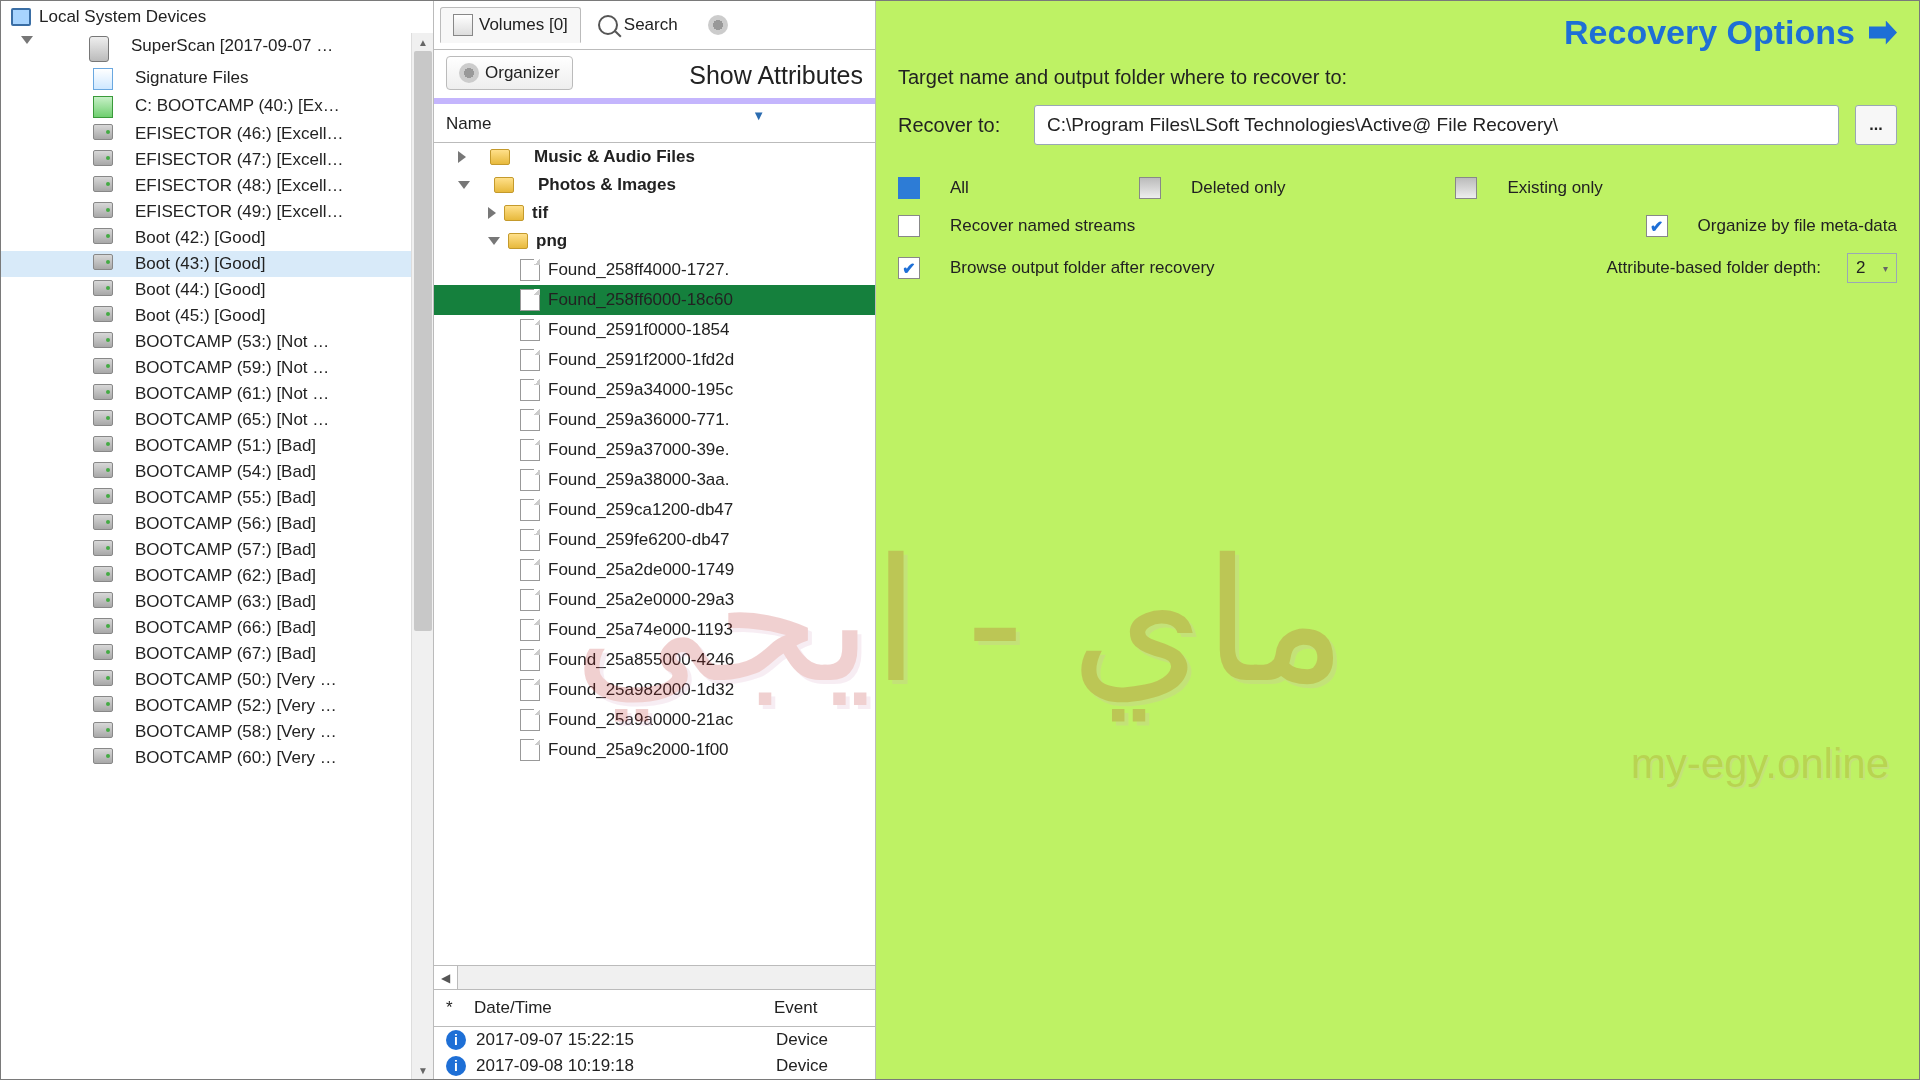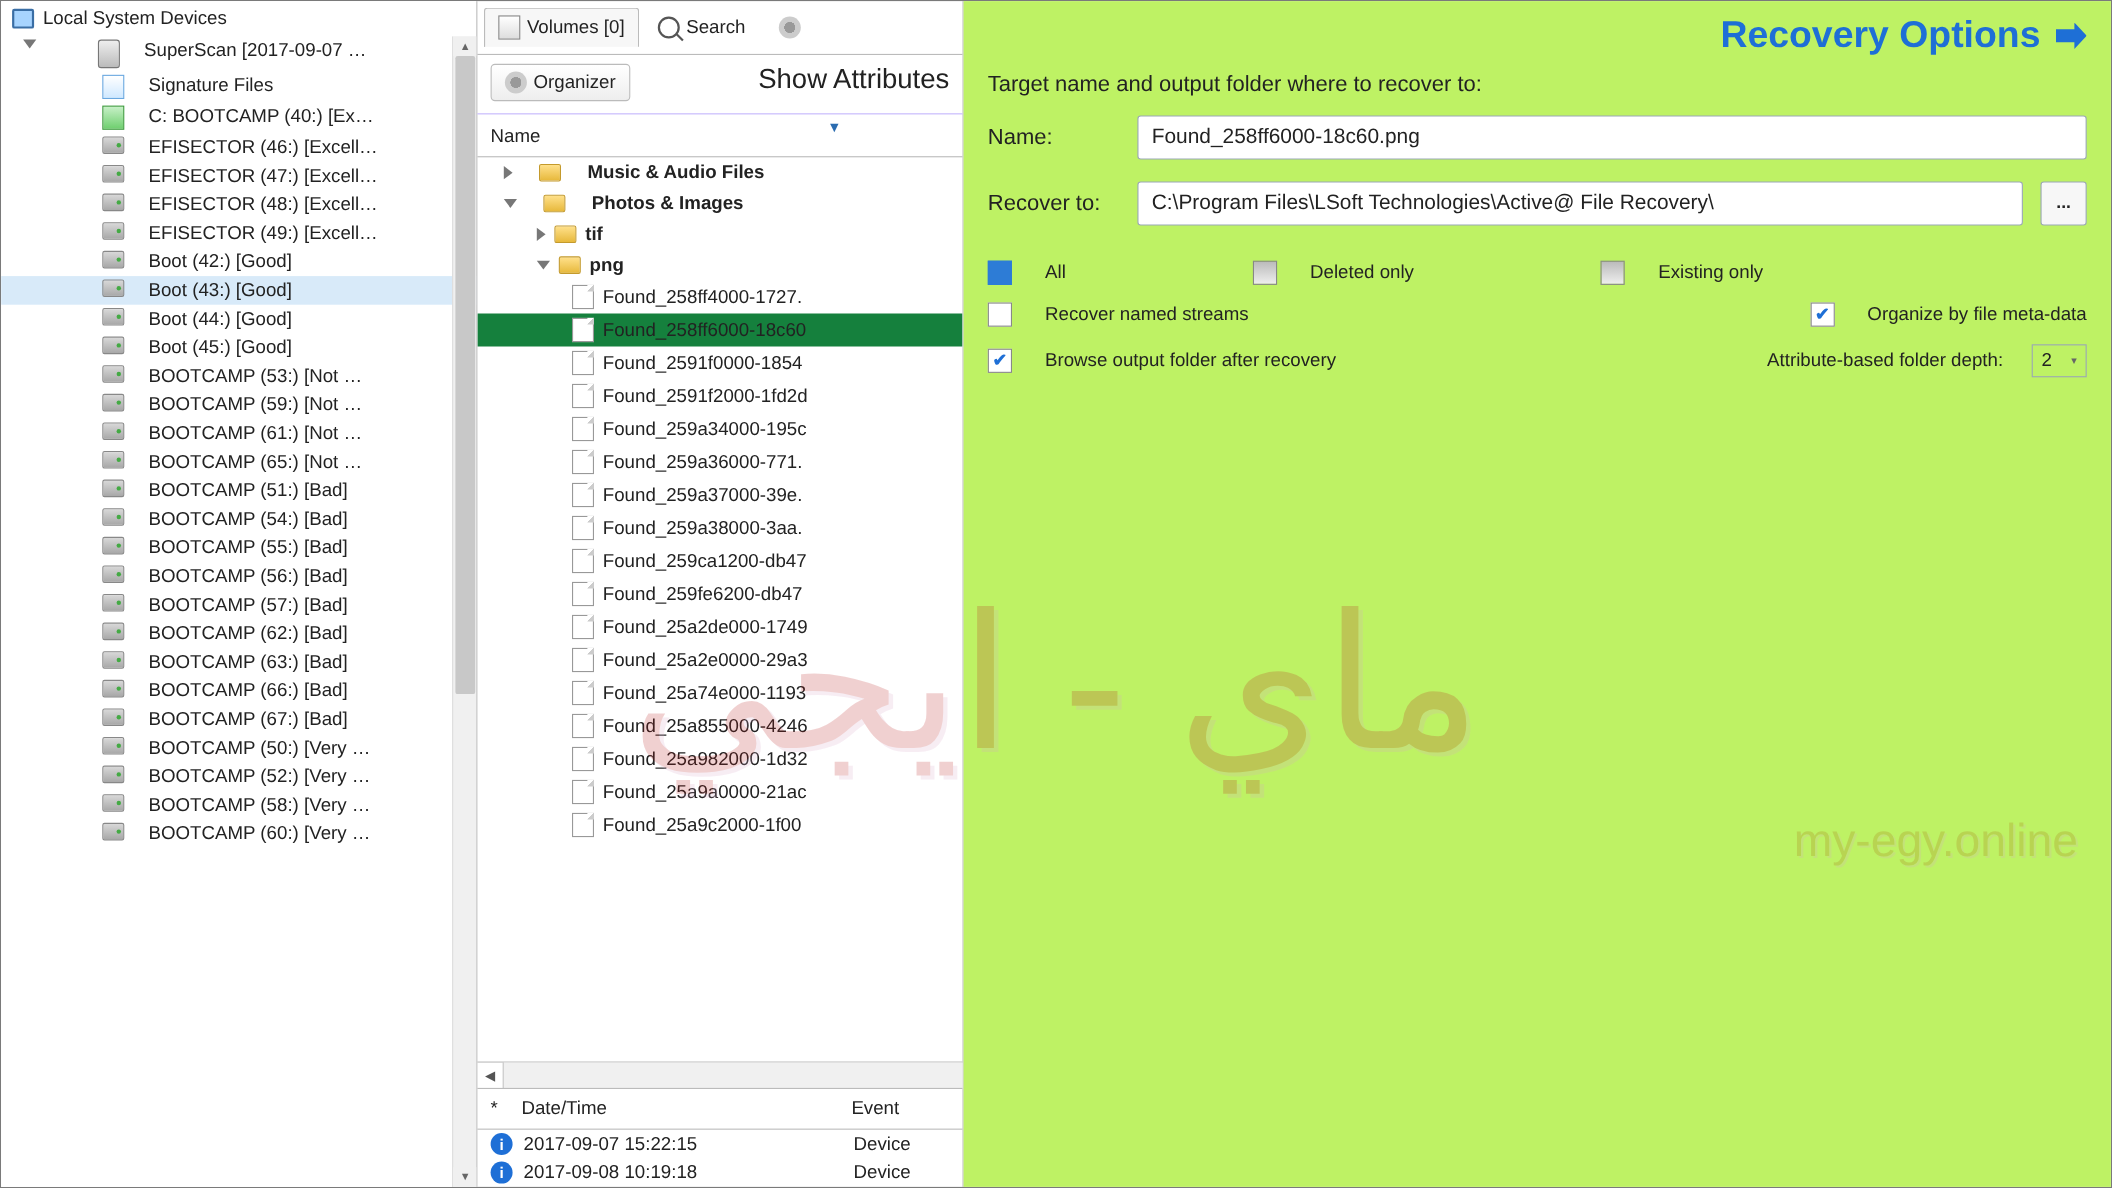--- a/index.html
+++ b/index.html
@@ -15,21 +15,21 @@
 .tree li.sel{background:#d8eaf9;}
 .sidebar-scroll{position:absolute;top:0;right:0;width:22px;height:100%;background:#f0f0f0;border-left:1px solid #ddd;}
 .sidebar-thumb{position:absolute;top:18px;left:2px;width:18px;height:580px;background:#c8c8c8;border-radius:2px;}
 .sidebar-up,.sidebar-dn{position:absolute;left:0;width:22px;height:18px;background:#f0f0f0;display:flex;align-items:center;justify-content:center;font-size:10px;color:#666;}
 .sidebar-up{top:0;} .sidebar-dn{bottom:0;}
 
 .center{width:442px;border-right:1px solid #bbb;display:flex;flex-direction:column;}
 .tabs{display:flex;gap:4px;padding:2px 6px;border-bottom:1px solid #bbb;height:49px;align-items:center;}
 .tab{display:flex;align-items:center;gap:6px;padding:6px 12px;font-size:19px;border:1px solid transparent;border-radius:3px 3px 0 0;cursor:default;}
 .tab.active{background:#f7f7f7;border-color:#bbb;border-bottom-color:#f7f7f7;}
-.toolbar{display:flex;align-items:flex-start;justify-content:space-between;padding:8px 12px;border-bottom:1px solid #c4b5fd;height:54px;}
+.toolbar{display:flex;align-items:flex-end;justify-content:space-between;padding:8px 12px;border-bottom:6px solid #c4b5fd;height:54px;}
 .btn{display:flex;align-items:center;gap:6px;padding:6px 12px;border:1px solid #bbb;border-radius:4px;background:linear-gradient(#fff,#eee);font-size:19px;}
 .listhead{display:flex;align-items:center;padding:10px 12px 8px;border-bottom:1px solid #bbb;font-size:20px;position:relative;}
 .listhead .sort{position:absolute;right:110px;top:4px;color:#2b6cb0;font-size:13px;}
 .flist{flex:1;overflow:hidden;position:relative;}
 .flist ul{list-style:none;}
 .flist li{display:flex;align-items:center;gap:8px;padding:4px 8px;font-size:19.5px;white-space:nowrap;}
 .flist li.folder{font-weight:700;}
 .flist li.lvl1{padding-left:24px;gap:24px;}
 .flist li.lvl2{padding-left:54px;}
 .flist li.lvl3{padding-left:86px;}
@@ -364,24 +364,20 @@
     </div>
   </div>
 
   <div class="dialog">
     <div class="dialog-title">
       <h1>Recovery Options</h1>
       <div class="arrow-next"></div>
     </div>
     <div class="subtitle">Target name and output folder where to recover to:</div>
     <div class="row">
-      <label>Name:</label>
-      <input type="text" value="Found_258ff6000-18c60.png" style="">
-    </div>
-    <div class="row">
       <label>Recover to:</label>
       <input type="text" value="C:\Program Files\LSoft Technologies\Active@ File Recovery\" style="">
       <div class="browse">...</div>
     </div>
     <div class="opts">
       <div class="chk">
         <span class="radiobox blue"></span>
         <span>All</span>
       </div>
       <div class="chk">

